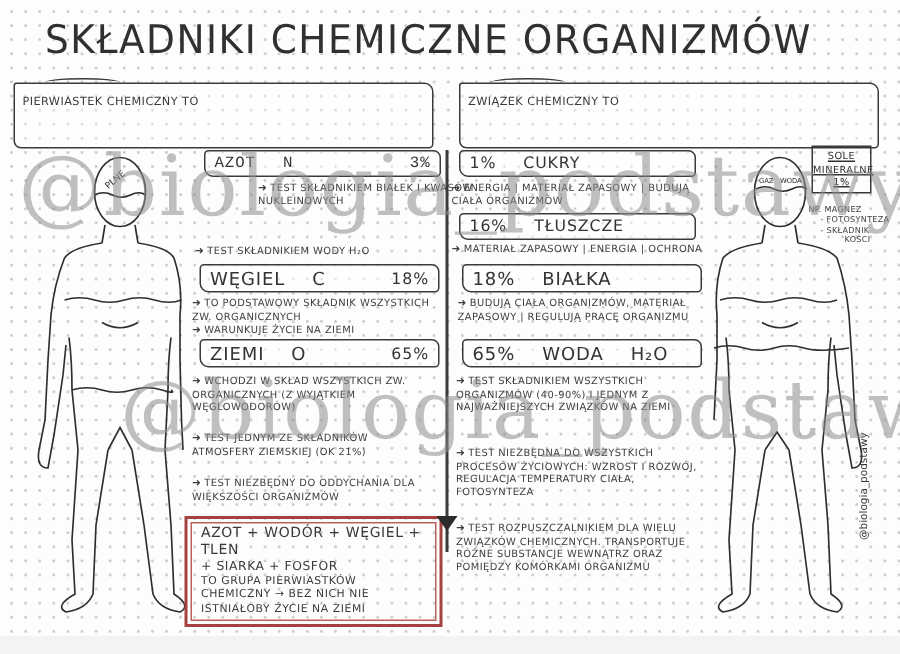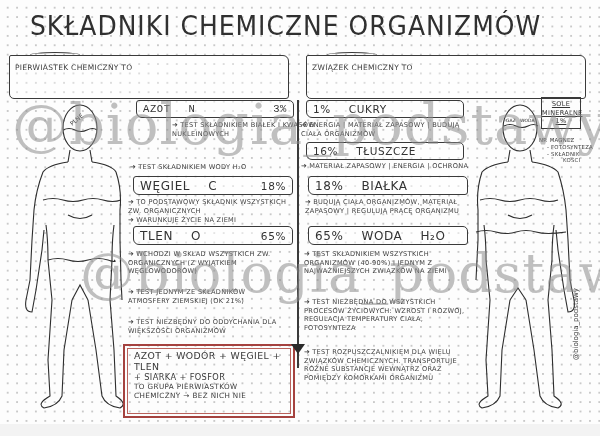--- a/index.html
+++ b/index.html
@@ -145,39 +145,40 @@
     <span class="pct">18%</span>
   </div>
   <div class="note" style="left:128px; top:198px; width:168px;">
     <span class="arrow">➜</span><span>TO PODSTAWOWY SKŁADNIK WSZYSTKICH ZW. ORGANICZNYCH</span>
   </div>
   <div class="note" style="left:128px; top:216px; width:168px;">
     <span class="arrow">➜</span><span>WARUNKUJE ŻYCIE NA ZIEMI</span>
   </div>
 
   <div class="item-box big" style="left:133px; top:226px; width:160px;">
-    <span>TLEN</span>
+    <span>ZIEMI</span>
     <span class="sym">O</span>
     <span class="pct">65%</span>
   </div>
   <div class="note" style="left:128px; top:250px; width:150px;">
     <span class="arrow">➜</span><span>WCHODZI W SKŁAD WSZYSTKICH ZW. ORGANICZNYCH (Z WYJĄTKIEM WĘGLOWODORÓW)</span>
   </div>
   <div class="note" style="left:128px; top:288px; width:150px;">
     <span class="arrow">➜</span><span>TEST JEDNYM ZE SKŁADNIKÓW ATMOSFERY ZIEMSKIEJ (OK 21%)</span>
   </div>
   <div class="note" style="left:128px; top:318px; width:150px;">
     <span class="arrow">➜</span><span>TEST NIEZBĘDNY DO ODDYCHANIA DLA WIĘKSZOŚCI ORGANIZMÓW</span>
   </div>
 
   <div class="red-box">
     <div class="l1">AZOT + WODÓR + WĘGIEL + TLEN</div>
     <div class="l2">+ SIARKA + FOSFOR</div>
     <div>TO GRUPA PIERWIASTKÓW</div>
     <div>CHEMICZNY → BEZ NICH NIE</div>
+    <div>ISTNIAŁOBY ŻYCIE NA ZIEMI</div>
   </div>
 
   <div class="divider"></div>
   <div class="divider-arrow"></div>
 
   <div class="item-box" style="left:306px; top:100px; width:158px;">
     <span>1%</span>
     <span class="sym">CUKRY</span>
   </div>
   <div class="note" style="left:301px; top:121px; width:170px;">

